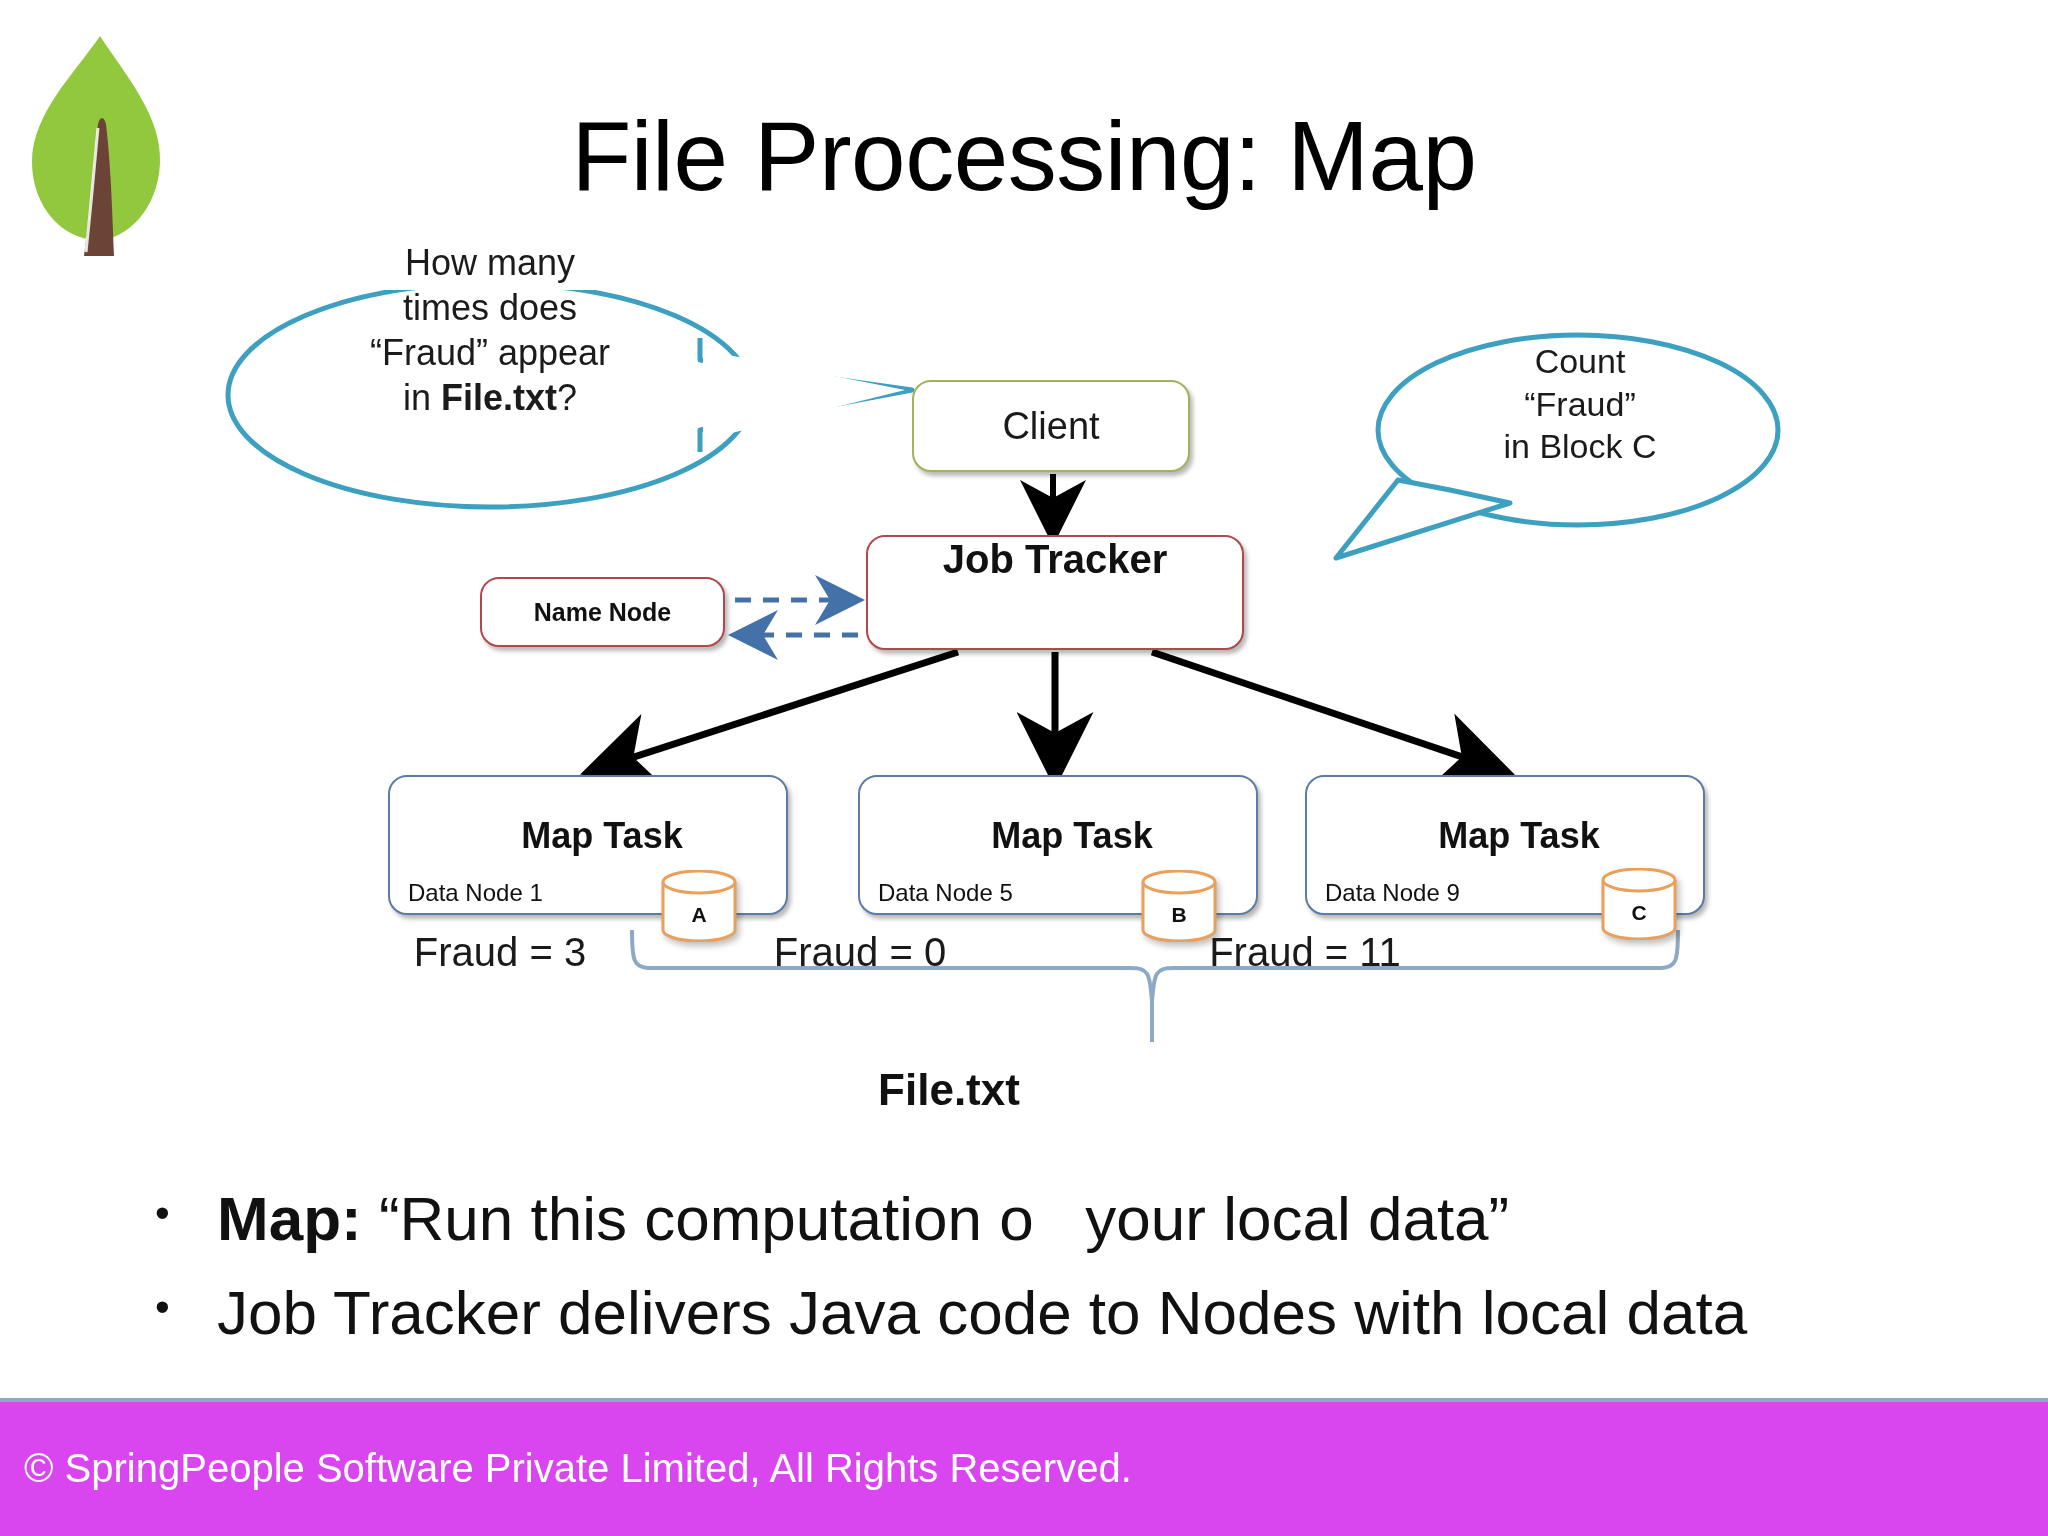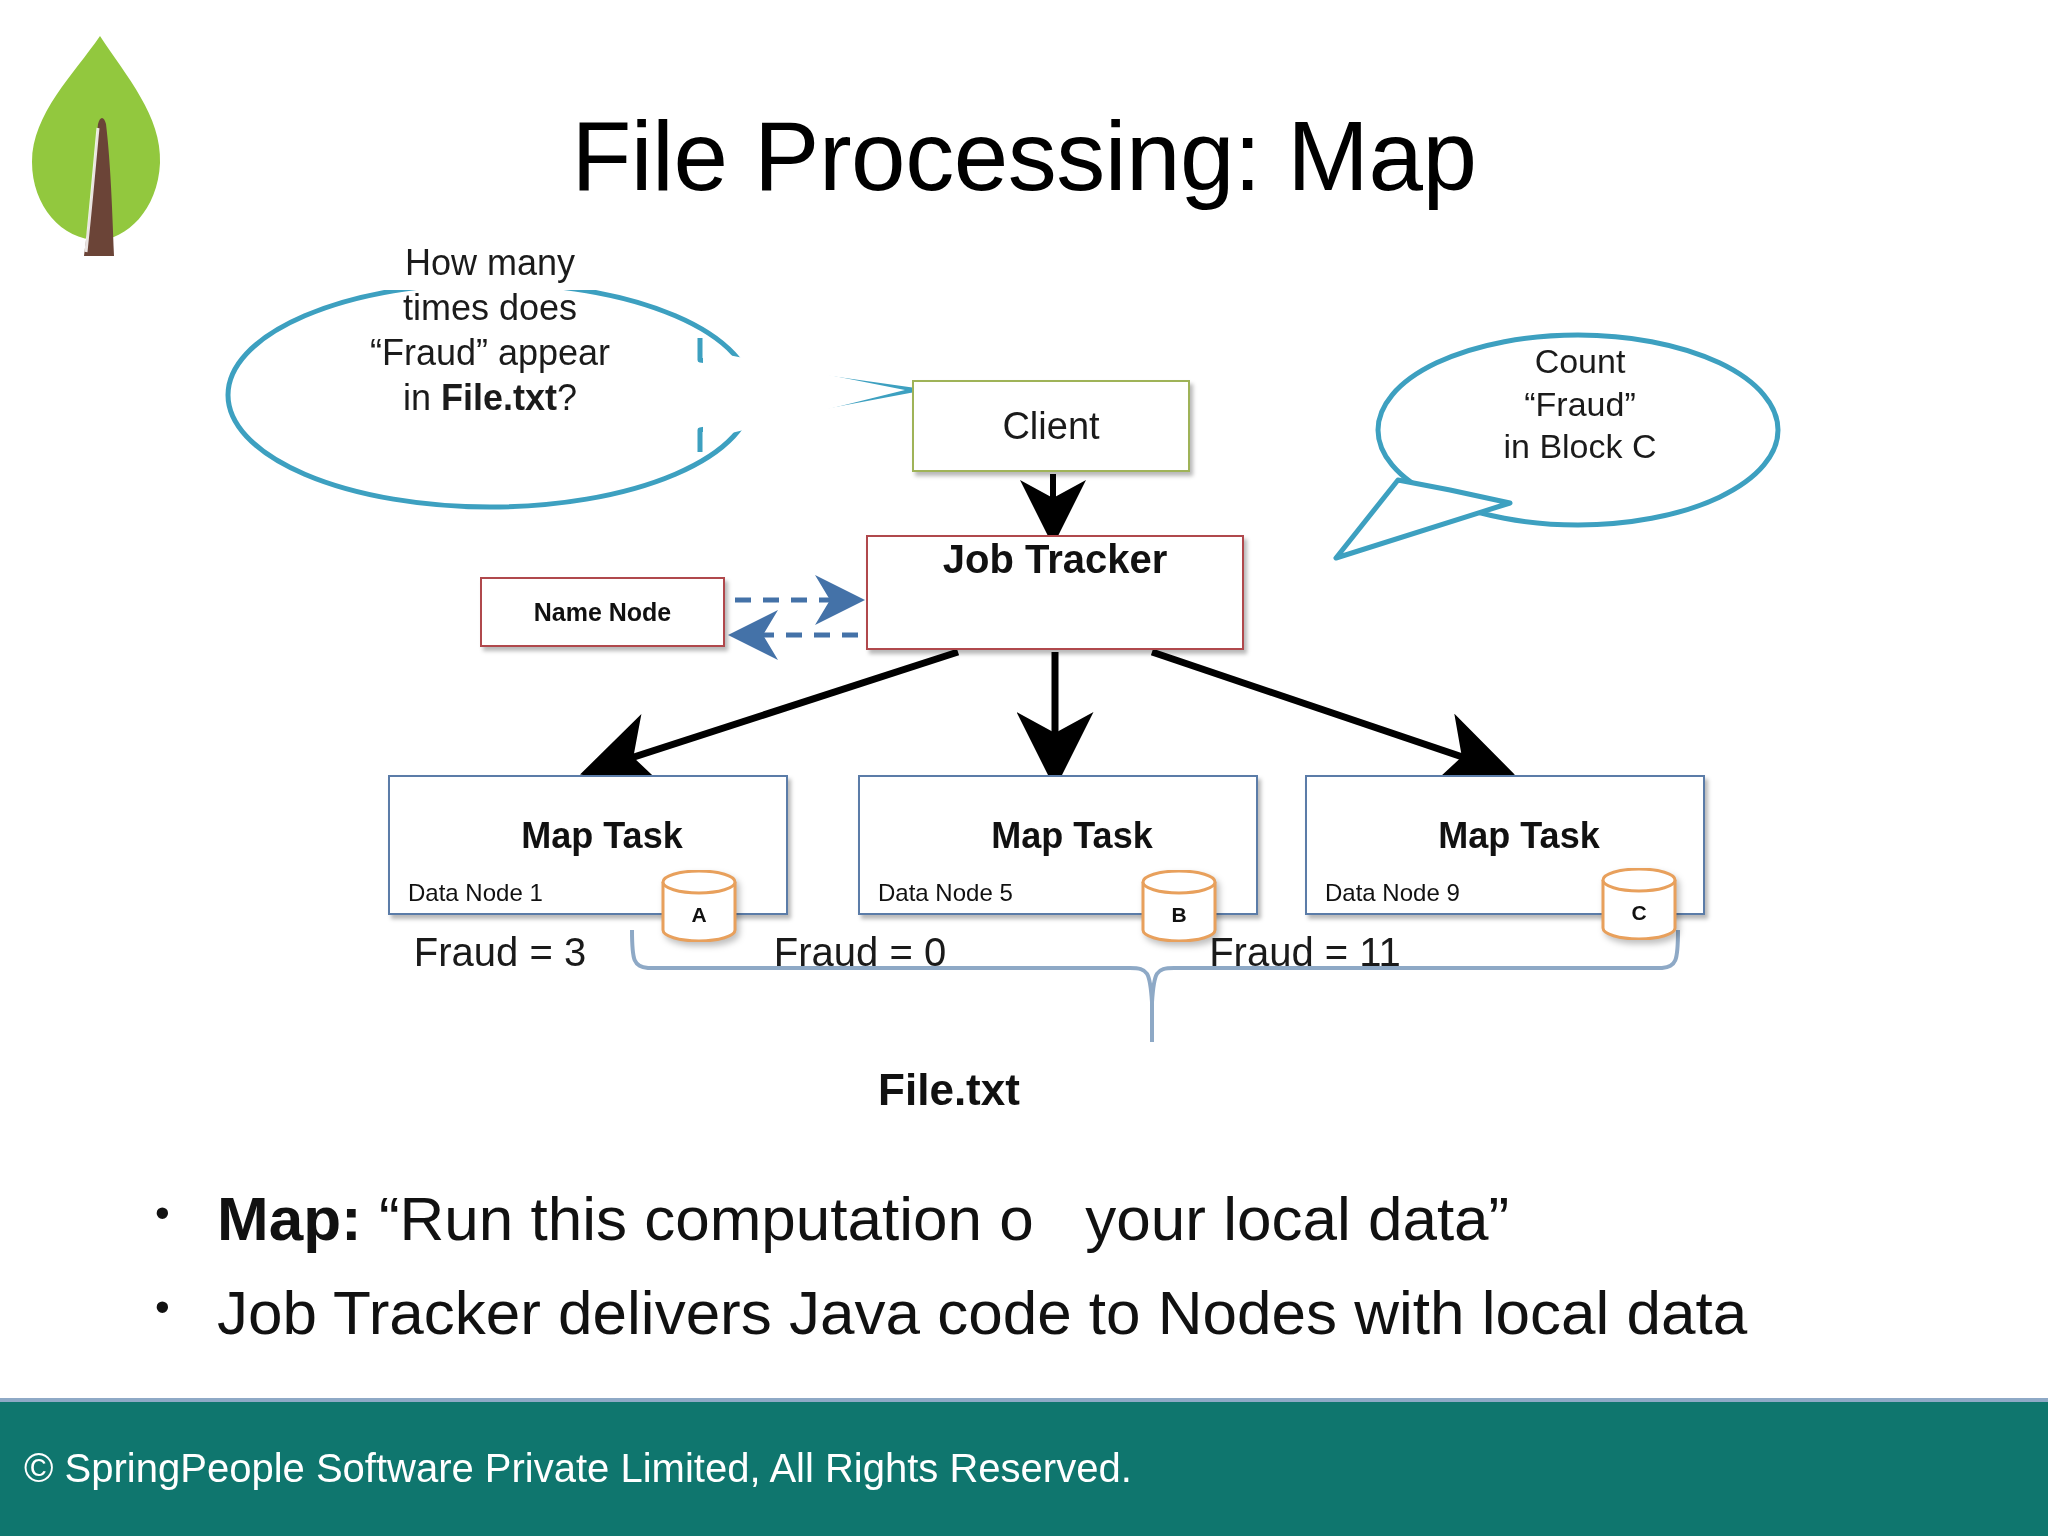--- a/index.html
+++ b/index.html
@@ -23,21 +23,21 @@
     letter-spacing:-0.5px;
     font-family:"Liberation Sans", sans-serif;
   }
 
   
   .diagram{position:absolute;left:0;top:290px;width:2008px;height:900px;padding-left:32px;}
   .diagram svg{position:absolute;left:0;top:0;}
 
   
   .box{position:absolute;box-sizing:border-box;background:#ffffff;
-       box-shadow:3px 4px 4px rgba(0,0,0,0.28);}
+       box-shadow:3px 4px 4px rgba(0,0,0,0.28);border-radius:19px;}
 
   .client-box{
     left:912px;top:90px;width:278px;height:92px;
     border:2px solid #9FB358;
     display:flex;align-items:center;justify-content:center;
     font-size:38px;color:#1a1a1a;font-weight:400;
   }
   .jobtracker-box{
     left:866px;top:245px;width:378px;height:115px;
     border:2px solid #B0484C;
@@ -108,21 +108,21 @@
   }
   .bullet .dot{
     width:62px;flex:0 0 62px;font-size:42px;line-height:1.55;color:#111;
   }
   .bullet b{font-weight:bold;}
 
   
   .footer-rule{position:absolute;left:0;top:1398px;width:2048px;height:4px;background:#8EA9C6;}
   .footer{
     position:absolute;left:0;top:1402px;width:2048px;height:134px;
-    background:#0f766e;
+    background:#d946ef;
   }
   .footer-text{
     position:absolute;left:24px;top:44px;
     font-size:40px;color:#ffffff;
   }
 </style>
 </head>
 <body>
 
 <div class="slide">

